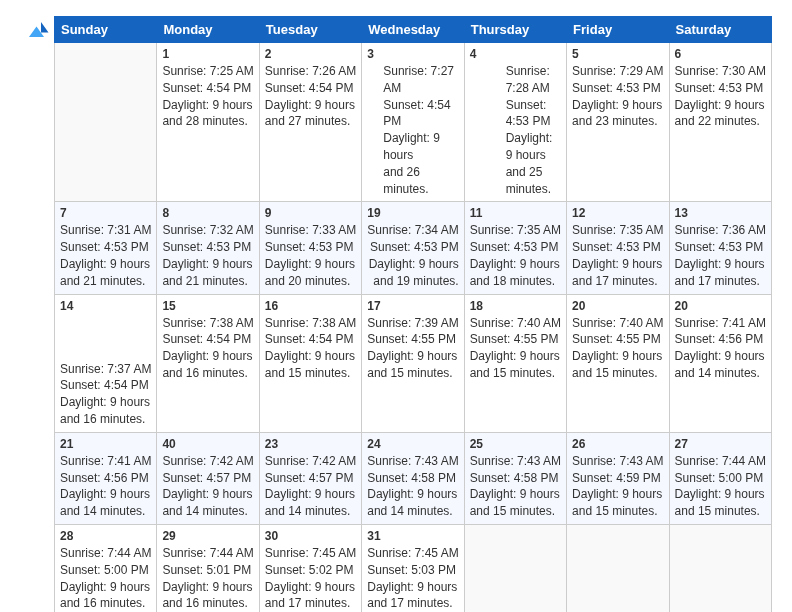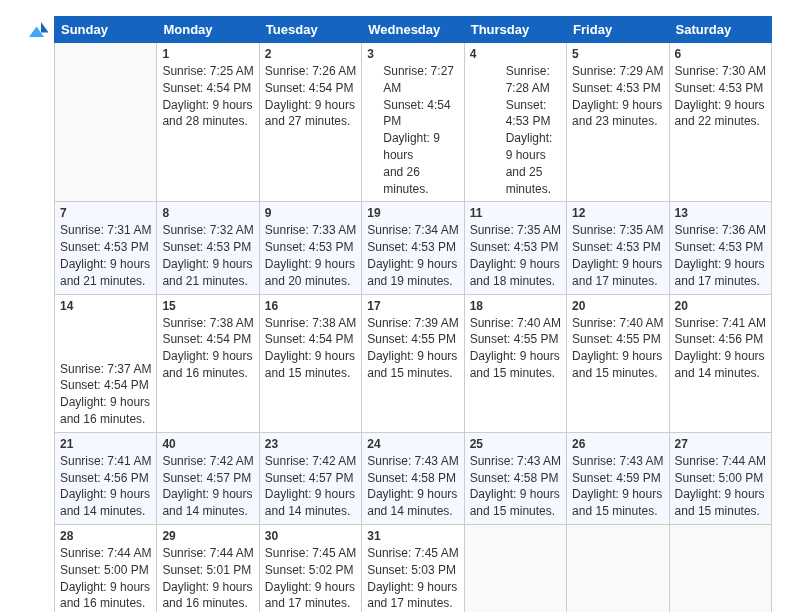--- a/index.html
+++ b/index.html
@@ -195,21 +195,21 @@
           </td>
           <td>
             <span class="day-num">9</span>
             <div class="day-info" style="white-space: pre-line;">Sunrise: 7:33 AM
 Sunset: 4:53 PM
 Daylight: 9 hours
 and 20 minutes.</div>
           </td>
           <td>
             <span class="day-num">19</span>
-            <div class="day-info" style="white-space: pre-line;">Sunrise: 7:34 AM
+            <div class="day-info" style="white-space: pre-line; text-align: right;">Sunrise: 7:34 AM
 Sunset: 4:53 PM
 Daylight: 9 hours
 and 19 minutes.</div>
           </td>
           <td>
             <span class="day-num">11</span>
             <div class="day-info" style="white-space: pre-line;">Sunrise: 7:35 AM
 Sunset: 4:53 PM
 Daylight: 9 hours
 and 18 minutes.</div>

